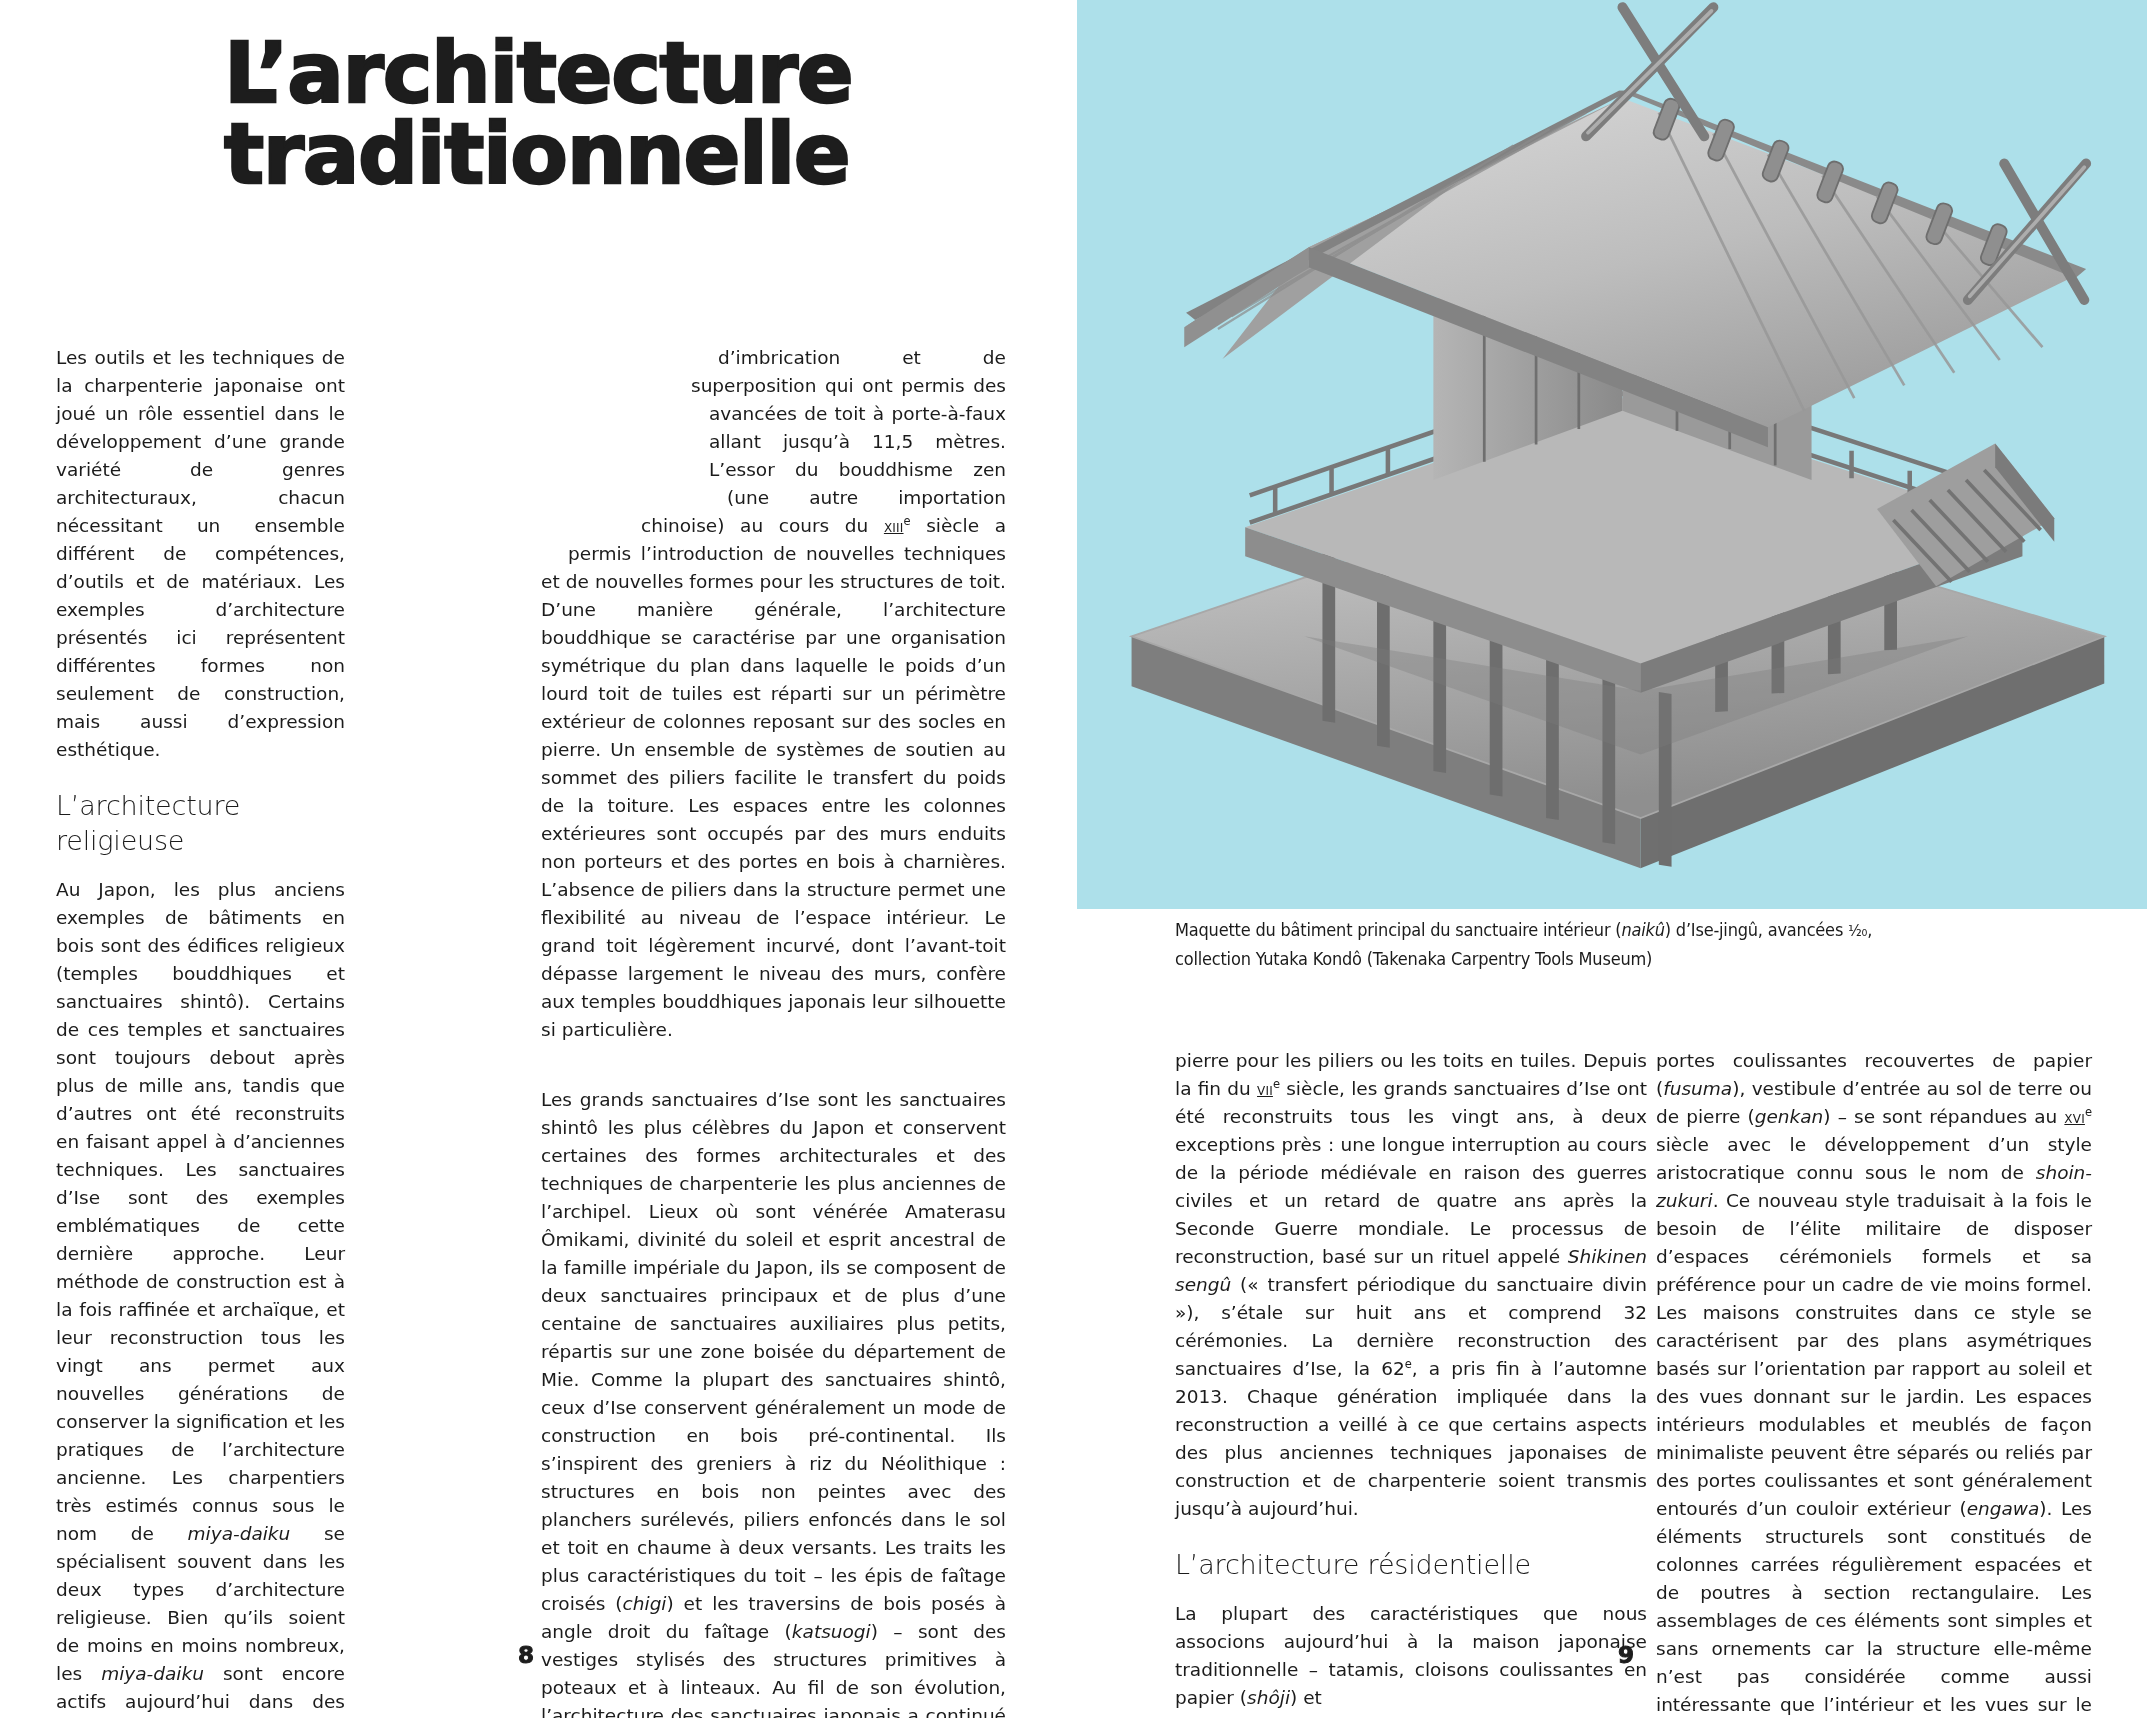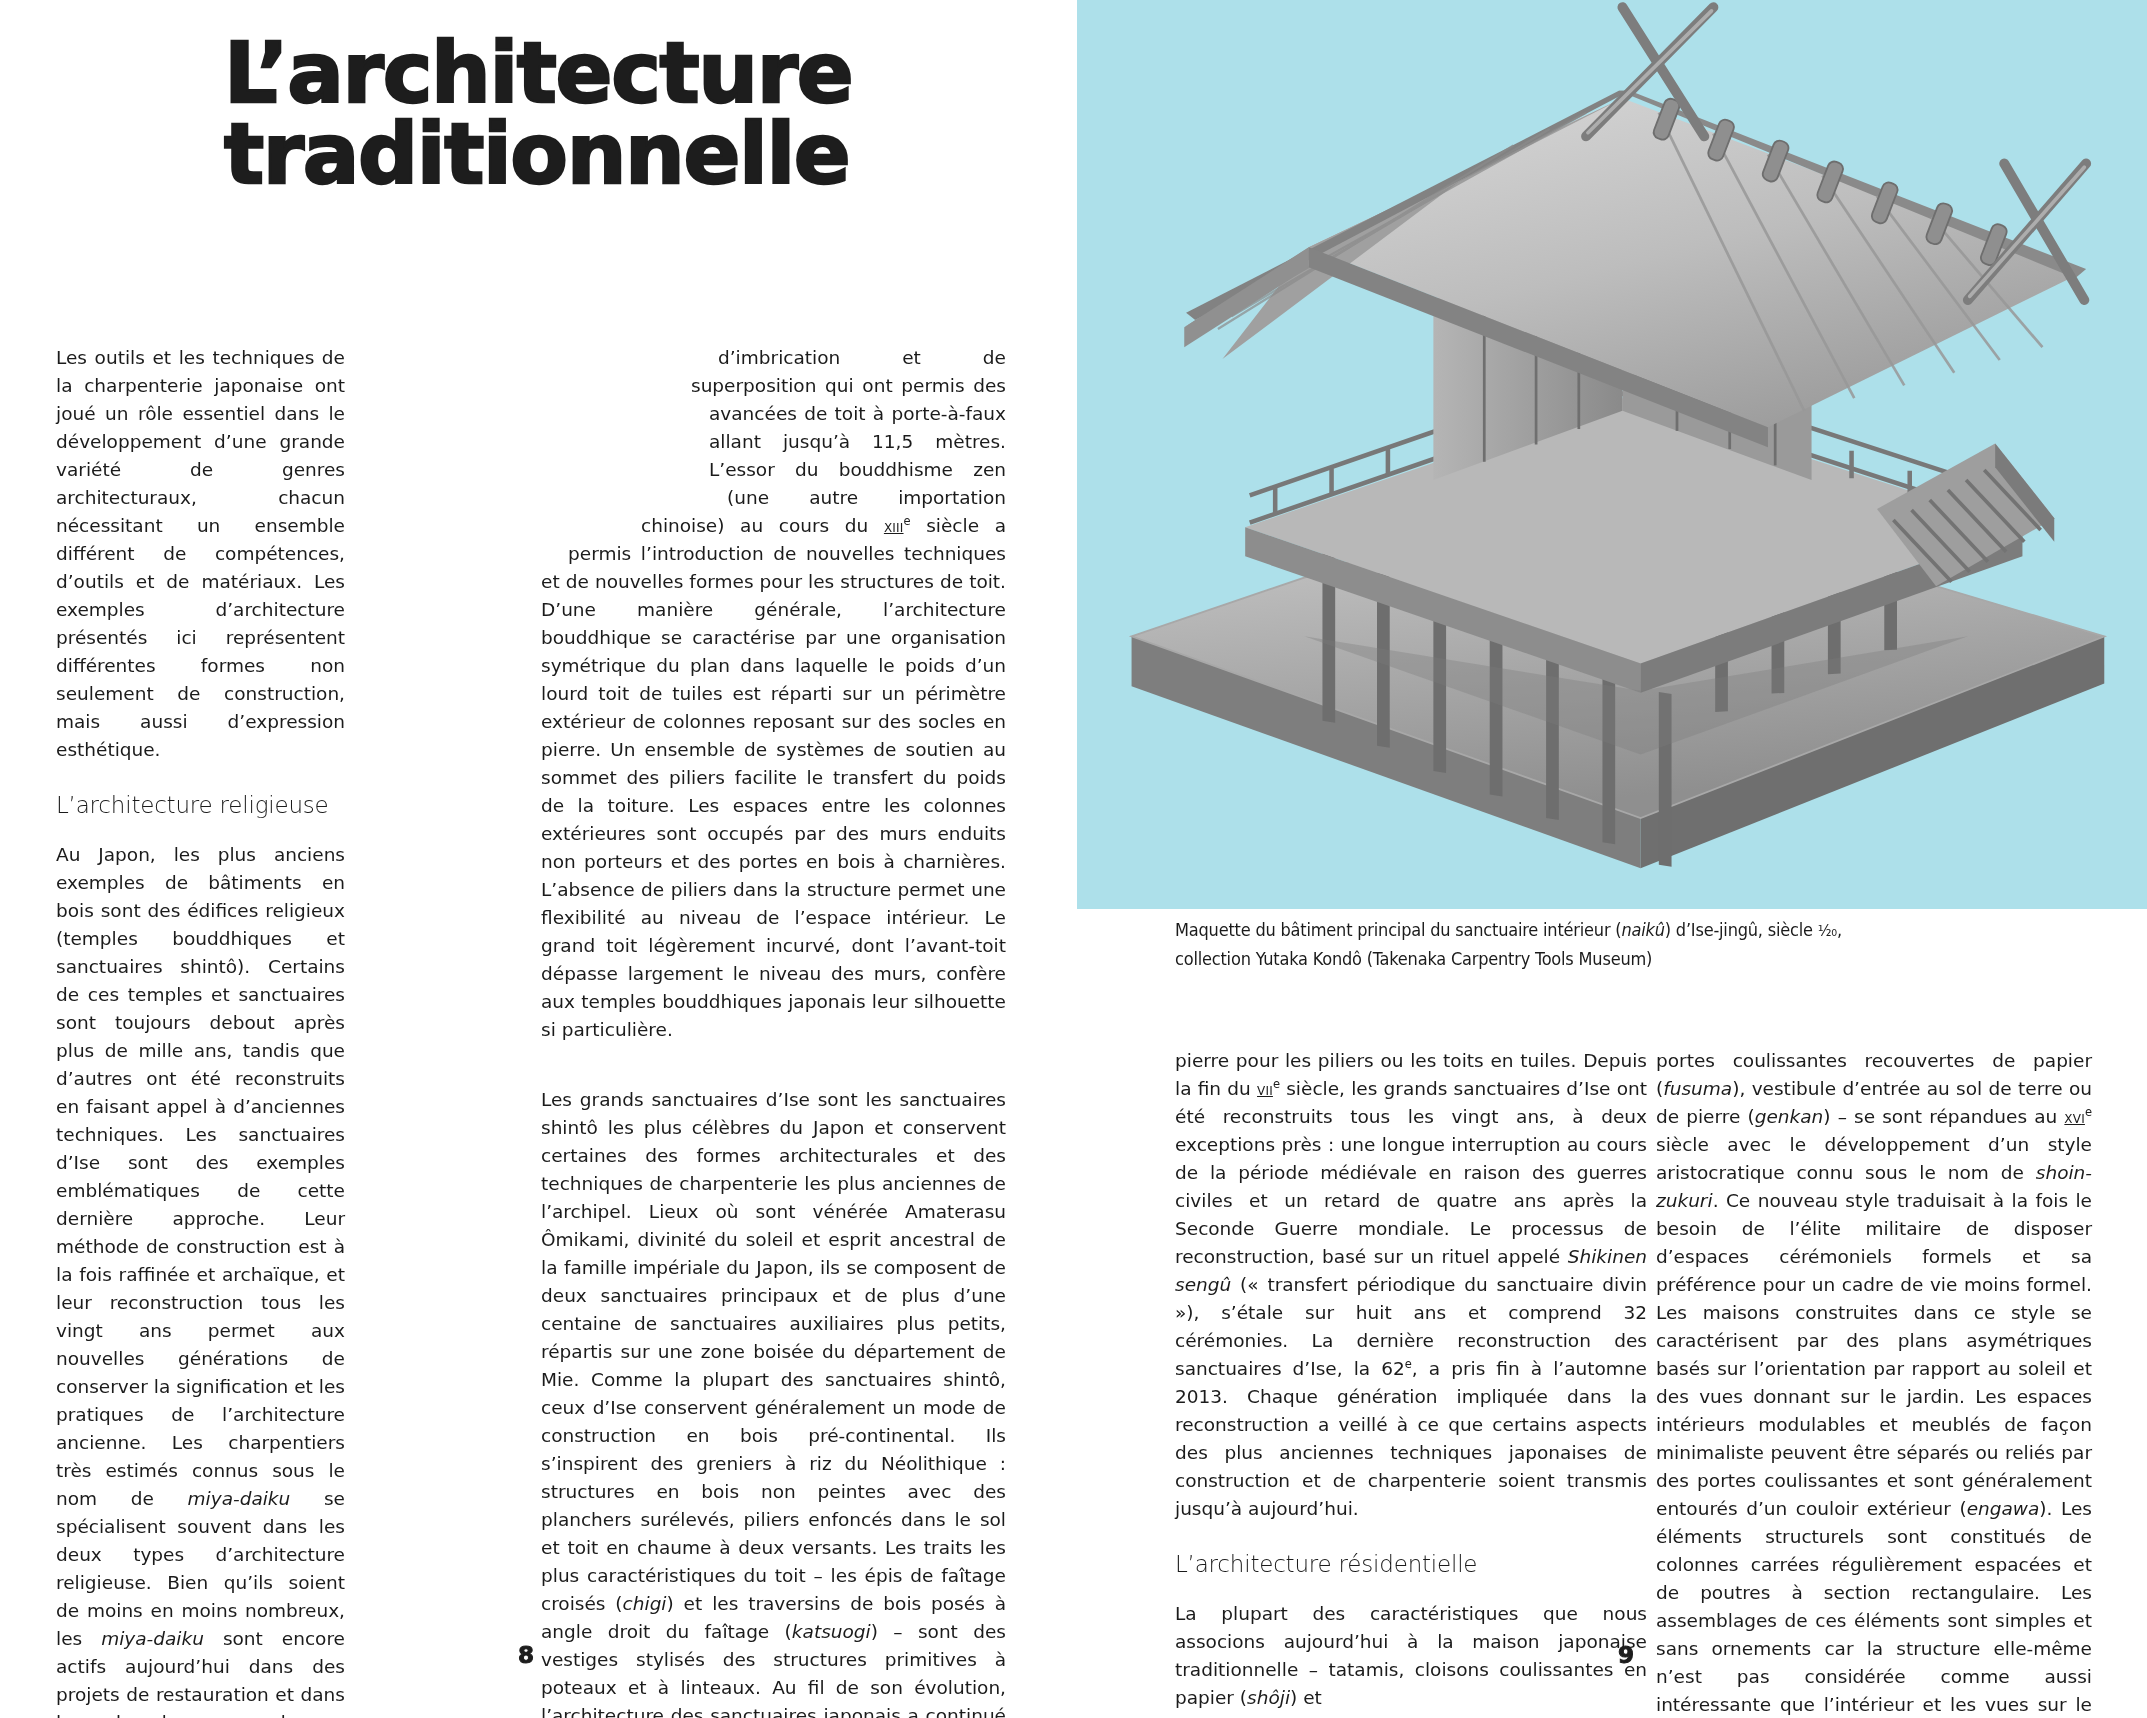--- a/index.html
+++ b/index.html
@@ -39,21 +39,21 @@
     -webkit-hyphens:none;hyphens:none;
     word-spacing:0px;
   }
   .col p{margin:0;}
 
   
   h2.sec{
     margin:0;
     font-family:"DejaVu Sans", sans-serif;
     font-weight:300;
-    font-size:23px;
+    font-size:27px;
     line-height:35px;
     color:#1b1b1b;
     text-align:left;
     letter-spacing:-0.2px;
   }
   .h-pad{height:23.6px;}
   .h-pad-b{height:18px;}
 
   i,em{font-style:italic;}
   .sc{font-variant:small-caps;font-size:0.95em;letter-spacing:0.2px;text-decoration:underline;}
@@ -257,21 +257,21 @@
             <path d="M998,517 L1060,583"></path>
         </g>
         <polygon points="1010,488 1075,570 1075,596 1010,514" fill="#7b7b7b"></polygon>
       </g>
 
       <polygon points="250,700 620,830 980,700 620,760" fill="#7a7a7a" opacity="0.35"></polygon>
     </svg>
   </div>
 
   <div class="caption">
-    <span>Maquette du bâtiment principal du sanctuaire intérieur (</span><i>naikû</i><span>) d’Ise-jingû, siècle </span><span class="frac">¹⁄₂₀</span><span>,</span><br>
+    <span>Maquette du bâtiment principal du sanctuaire intérieur (</span><i>naikû</i><span>) d’Ise-jingû, avancées </span><span class="frac">¹⁄₂₀</span><span>,</span><br>
     <span>collection Yutaka Kondô (Takenaka Carpentry Tools Museum)</span>
   </div>
 
   <div class="col" id="col3">
     <p><span>pierre pour les piliers ou les toits en tuiles. Depuis la fin du </span><span class="sc">vii</span><sup>e</sup><span> siècle, les grands sanctuaires d’Ise ont été reconstruits tous les vingt ans, à deux exceptions près : une longue interruption au cours de la période médiévale en raison des guerres civiles et un retard de quatre ans après la Seconde Guerre mondiale. Le processus de reconstruction, basé sur un rituel appelé </span><i>Shikinen sengû</i><span> (« transfert périodique du sanctuaire divin »), s’étale sur huit ans et comprend 32 cérémonies. La dernière reconstruction des sanctuaires d’Ise, la 62</span><sup>e</sup><span>, a pris fin à l’automne 2013. Chaque génération impliquée dans la reconstruction a veillé à ce que certains aspects des plus anciennes techniques japonaises de construction et de charpenterie soient transmis jusqu’à aujourd’hui.</span></p>
     <div class="h-pad"></div>
     <h2 class="sec">L’architecture résidentielle</h2>
     <div class="h-pad-b"></div>
     <p><span>La plupart des caractéristiques que nous associons aujourd’hui à la maison japonaise traditionnelle – tatamis, cloisons coulissantes en papier (</span><i>shôji</i><span>) et</span></p>
   </div>

